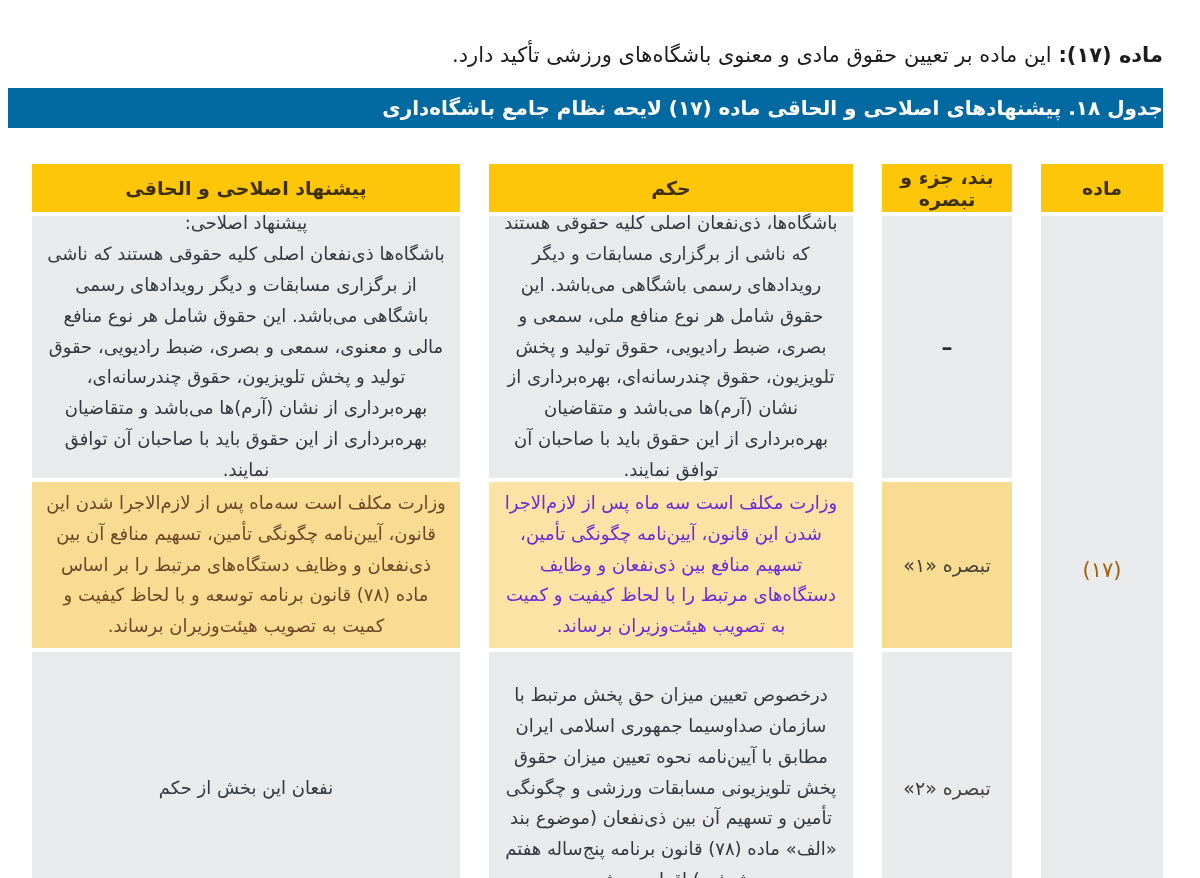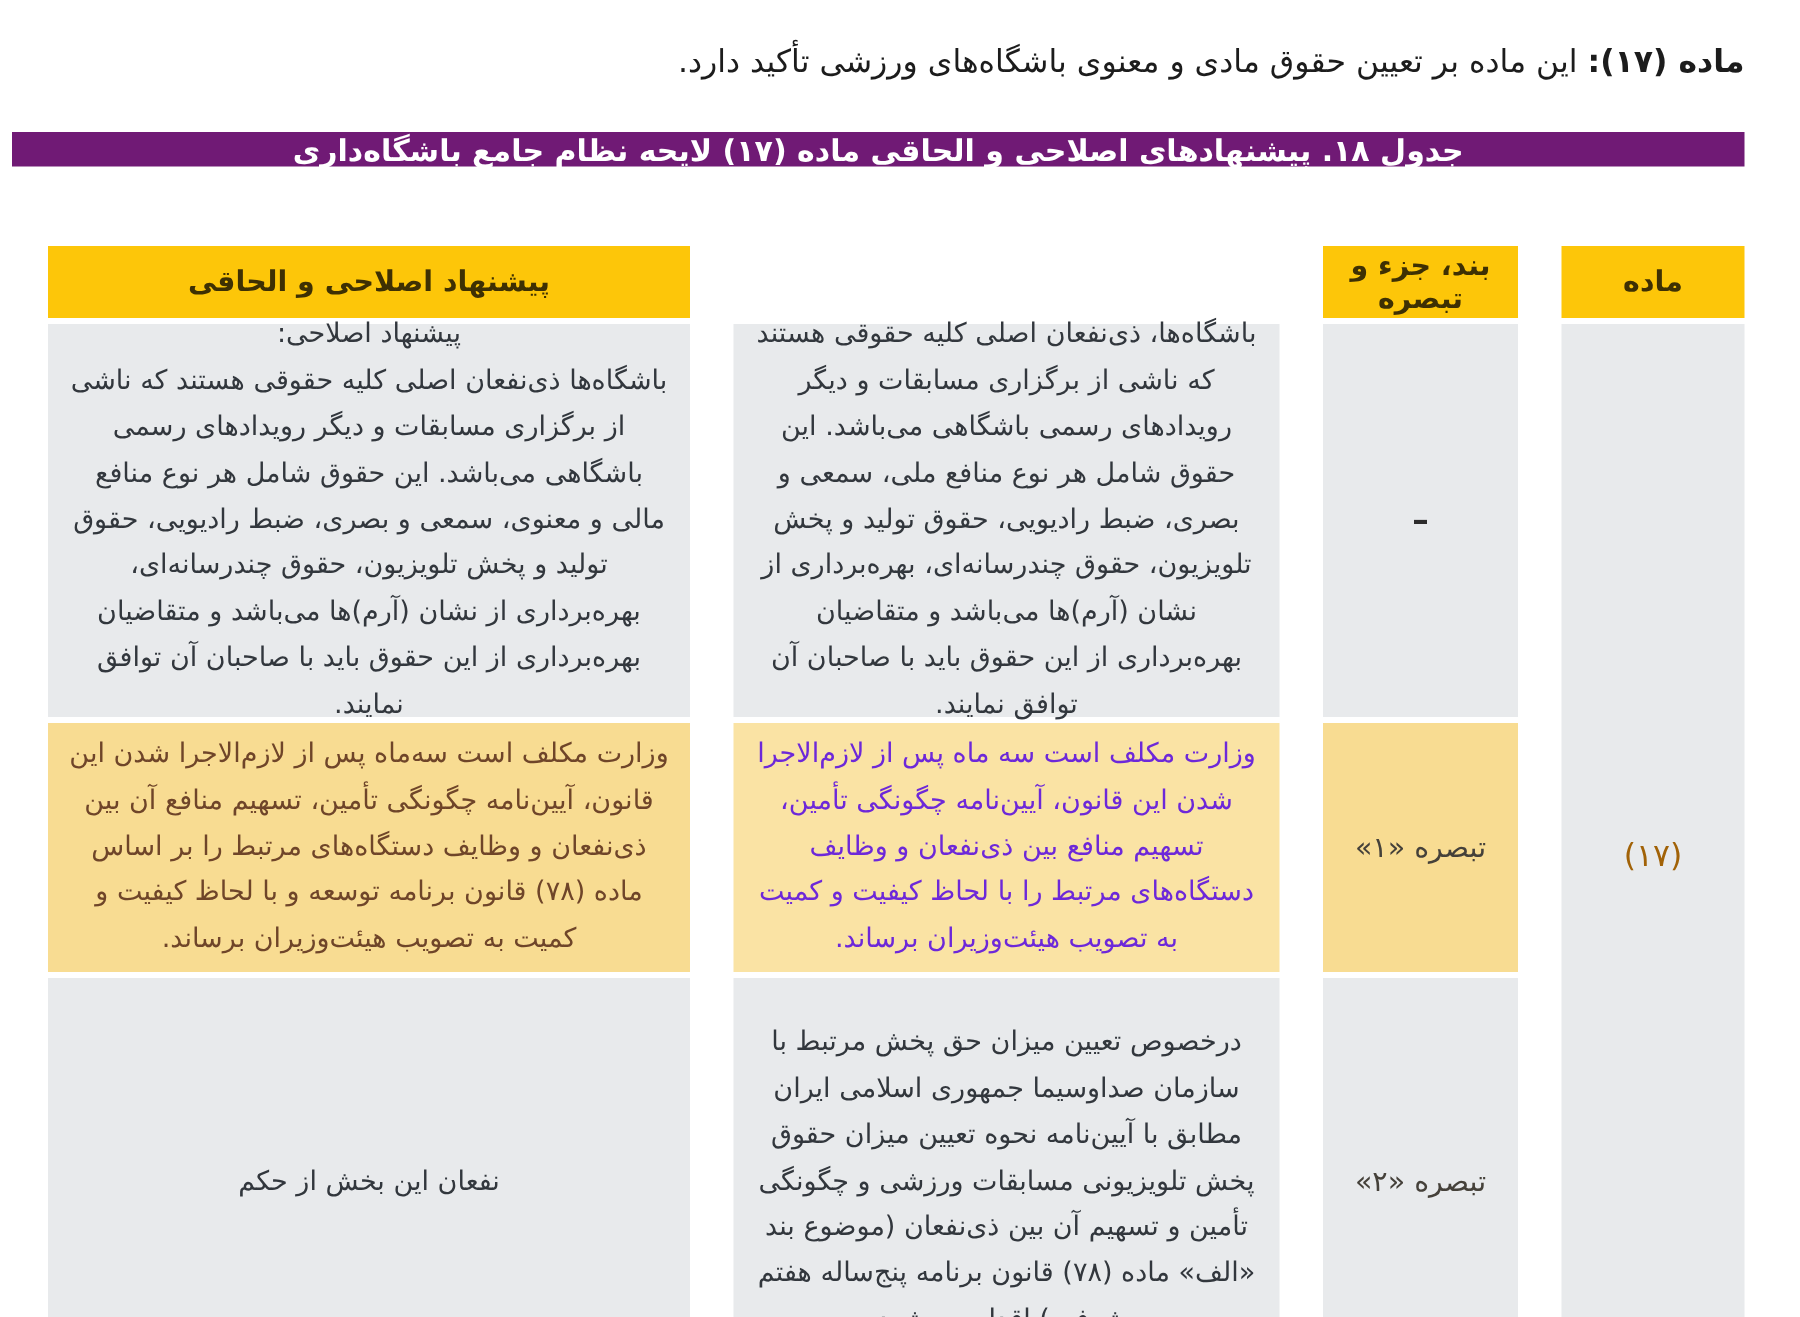--- a/index.html
+++ b/index.html
@@ -2,29 +2,29 @@
 <html lang="fa" dir="rtl"><head>
 <meta charset="utf-8">
 <style>
   html,body{margin:0;padding:0;}
   body{
     width:1200px;height:878px;position:relative;overflow:hidden;
     background:#ffffff;
     font-family:"DejaVu Sans", sans-serif;
   }
   .note{
-    position:absolute;top:4px;right:37px;width:1120px;
+    position:absolute;top:18px;right:37px;width:1120px;
     direction:rtl;text-align:right;
     font-size:21px;color:#1c1c1c;line-height:1.6;
   }
   .note b{font-weight:bold;}
   .title-bar{
-    position:absolute;top:88px;right:37px;left:8px;height:23px;
-    background:#701a75;
-    display:flex;align-items:center;justify-content:center;
+    position:absolute;top:88px;right:37px;left:8px;height:40px;
+    background:#0369a1;
+    display:flex;align-items:center;
   }
   .title-bar span{
     color:#ffffff;font-size:20px;font-weight:bold;letter-spacing:0;
   }
   .tbl{
     position:absolute;top:164px;right:37px;width:1155px;height:760px;
     display:grid;direction:rtl;
     grid-template-columns:146px 154px 388px 1fr;
     grid-template-rows:48px 262px 166px 1fr;
     gap:4px 5px;background:#ffffff;
@@ -58,20 +58,21 @@
   <p class="note"><b>ماده (۱۷):</b><span> این ماده بر تعیین حقوق مادی و معنوی باشگاه‌های ورزشی تأکید دارد.</span></p>
 
   <div class="title-bar">
     <span>جدول ۱۸. پیشنهادهای اصلاحی و الحاقی ماده (۱۷) لایحه نظام جامع باشگاه‌داری</span>
   </div>
 
   <div class="tbl">
 
     <div class="cell hdr c1 r1">ماده</div>
     <div class="cell hdr c2 r1">بند، جزء و تبصره</div>
+    <div class="cell hdr c3 r1">حکم</div>
     <div class="cell hdr c4 r1">پیشنهاد اصلاحی و الحاقی</div>
 
     <div class="cell gray c1 rspan">
       <span class="article-val">(۱۷)</span>
     </div>
 
     <div class="cell gray c2 r2">
       <span class="dash">–</span>
     </div>
     <div class="cell gray c4 r2">

